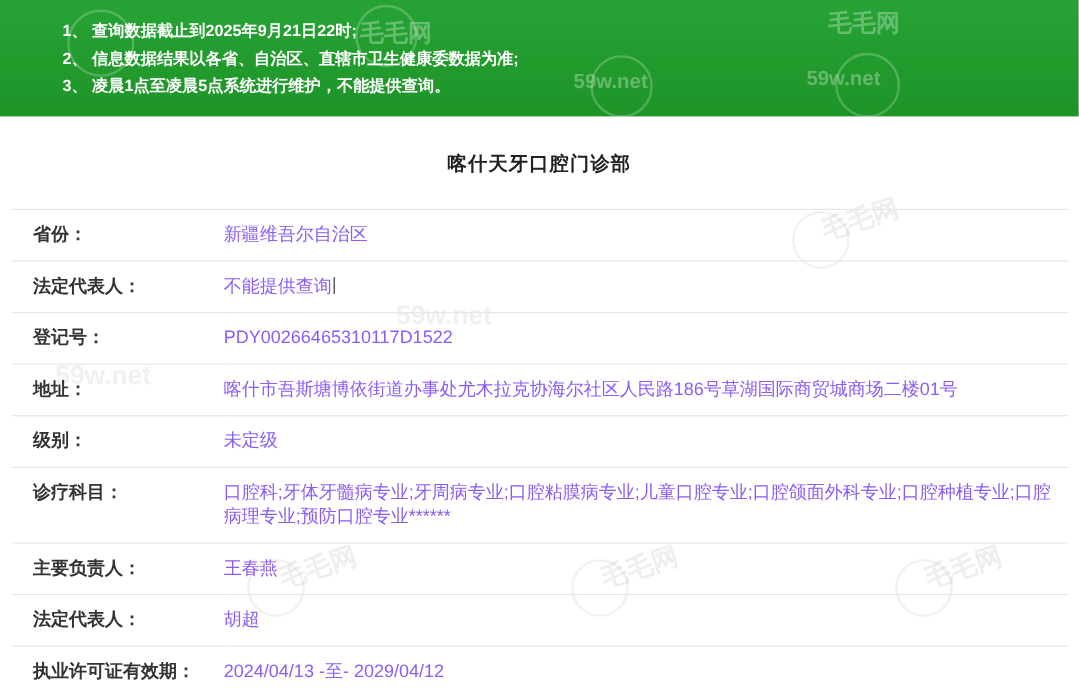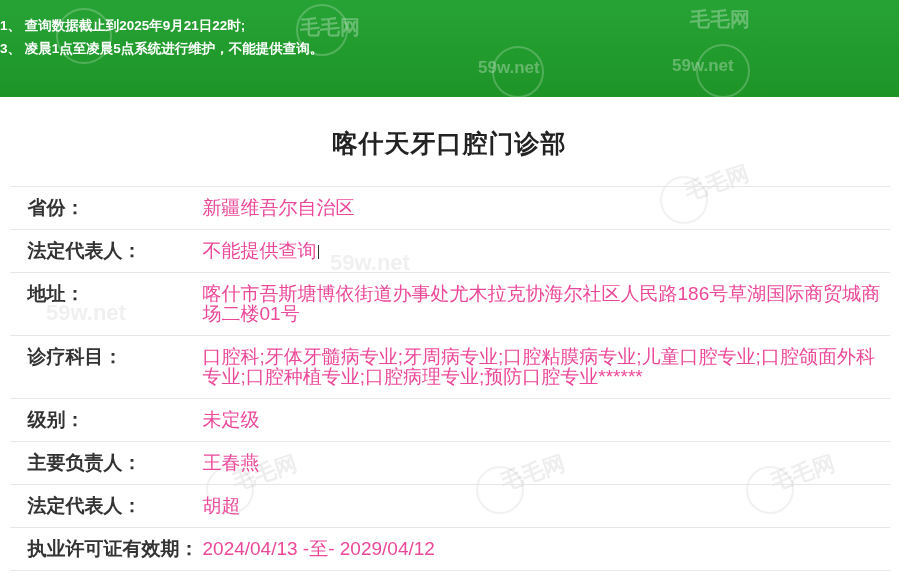--- a/index.html
+++ b/index.html
@@ -30,20 +30,21 @@
     margin: 0;
     padding: 0;
     list-style: none;
     position: relative;
     z-index: 3;
   }
   .notice-list li {
     color: #ffffff;
     font-size: 13.5px;
     line-height: 23px;
+    padding-left: 52px;
     white-space: nowrap;
     font-weight: bold;
   }
 
   
   .wm-banner {
     position: absolute;
     z-index: 2;
     color: rgba(255,255,255,0.30);
     font-size: 17px;
@@ -58,21 +59,21 @@
     position: absolute;
     z-index: 1;
     border-radius: 50%;
     border: 2px solid rgba(255,255,255,0.22);
     pointer-events: none;
   }
 
   
   .doc-title {
     text-align: center;
-    font-size: 25px;
+    font-size: 16px;
     font-weight: bold;
     color: #222222;
     padding: 30px 0 26px 0;
     letter-spacing: 1px;
     position: relative;
     z-index: 3;
   }
 
   
   .info-table {
@@ -83,34 +84,34 @@
     z-index: 3;
   }
   .info-table tr {
     border-top: 1px solid #e6e6e6;
   }
   .info-table tr:last-child {
     border-bottom: 1px solid #e6e6e6;
   }
   .info-table td {
     padding: 11px 4px 11px 0;
-    font-size: 19px;
+    font-size: 15px;
     line-height: 20px;
     vertical-align: top;
     color: #333333;
   }
   .info-table td.label {
     width: 155px;
     padding-left: 18px;
     font-weight: bold;
     color: #333333;
     white-space: nowrap;
   }
   .info-table td.value {
-    color: #ec4899;
+    color: #8b5cf6;
     word-break: break-all;
   }
   .value .caret {
     display: inline-block;
     width: 1px;
     height: 14px;
     background: #333;
     vertical-align: -2px;
     margin-left: 1px;
   }
@@ -148,20 +149,21 @@
   <div class="wm-circle" style="left:492px; top:46px; width:48px; height:48px;"></div>
   <div class="wm-circle" style="left:696px; top:44px; width:50px; height:50px;"></div>
 
   <div class="wm-banner big" style="left:300px; top:14px;">毛毛网</div>
   <div class="wm-banner big" style="left:690px; top:6px;">毛毛网</div>
   <div class="wm-banner" style="left:672px; top:56px;">59w.net</div>
   <div class="wm-banner" style="left:478px; top:58px;">59w.net</div>
 
   <ul class="notice-list">
     <li>1、 查询数据截止到2025年9月21日22时;</li>
+    <li>2、 信息数据结果以各省、自治区、直辖市卫生健康委数据为准;</li>
     <li>3、 凌晨1点至凌晨5点系统进行维护，不能提供查询。</li>
   </ul>
 </div>
 
 <div class="wm-ring" style="left:206px; top:466px; width:44px; height:44px;"></div>
 <div class="wm-ring" style="left:476px; top:466px; width:44px; height:44px;"></div>
 <div class="wm-ring" style="left:746px; top:466px; width:44px; height:44px;"></div>
 <div class="wm-ring" style="left:660px; top:176px; width:44px; height:44px;"></div>
 
 <div class="wm-page" style="left:232px; top:458px;">毛毛网</div>
@@ -177,32 +179,36 @@
   <tbody>
     <tr>
       <td class="label">省份：</td>
       <td class="value">新疆维吾尔自治区</td>
     </tr>
     <tr>
       <td class="label">法定代表人：</td>
       <td class="value"><span>不能提供查询</span><span class="caret"></span></td>
     </tr>
     <tr>
+      <td class="label">登记号：</td>
+      <td class="value">PDY00266465310117D1522</td>
+    </tr>
+    <tr>
       <td class="label">地址：</td>
       <td class="value">喀什市吾斯塘博依街道办事处尤木拉克协海尔社区人民路186号草湖国际商贸城商场二楼01号</td>
     </tr>
     <tr>
+      <td class="label">级别：</td>
+      <td class="value">未定级</td>
+    </tr>
+    <tr>
       <td class="label">诊疗科目：</td>
       <td class="value">口腔科;牙体牙髓病专业;牙周病专业;口腔粘膜病专业;儿童口腔专业;口腔颌面外科专业;口腔种植专业;口腔病理专业;预防口腔专业******</td>
     </tr>
     <tr>
-      <td class="label">级别：</td>
-      <td class="value">未定级</td>
-    </tr>
-    <tr>
       <td class="label">主要负责人：</td>
       <td class="value">王春燕</td>
     </tr>
     <tr>
       <td class="label">法定代表人：</td>
       <td class="value">胡超</td>
     </tr>
     <tr>
       <td class="label">执业许可证有效期：</td>
       <td class="value">2024/04/13 -至- 2029/04/12</td>

